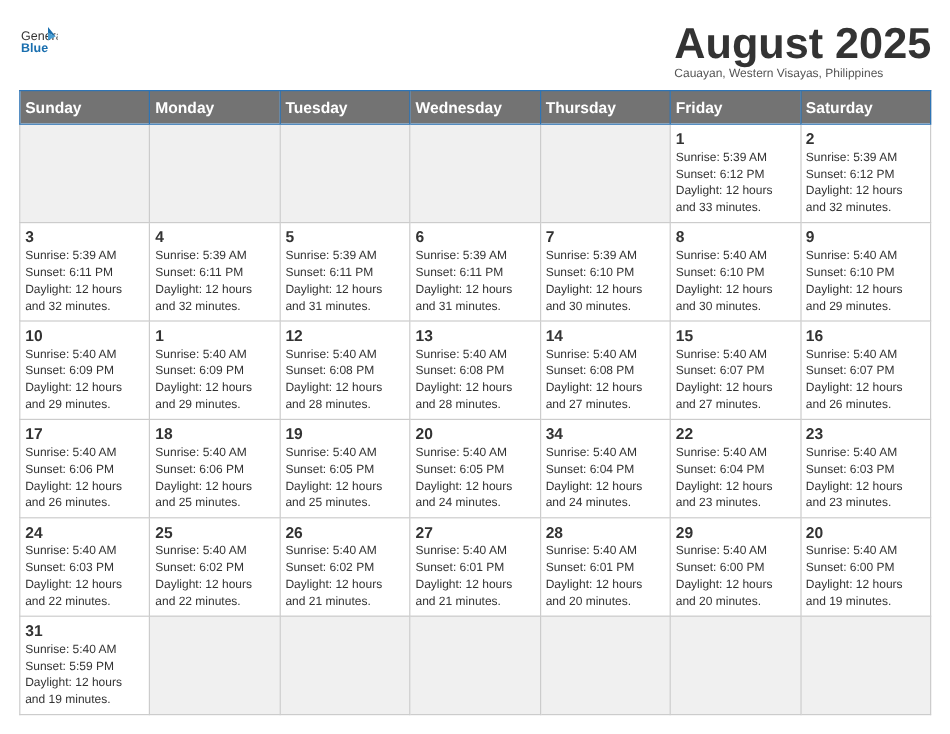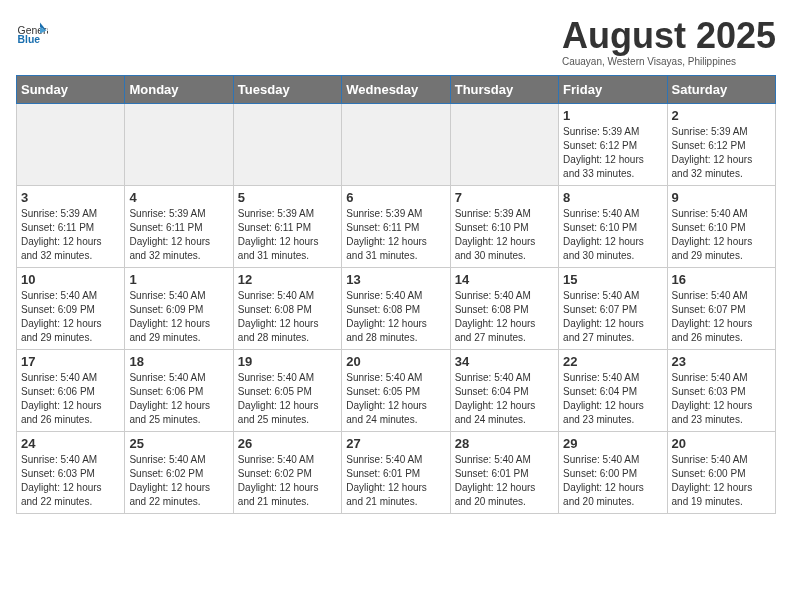--- a/index.html
+++ b/index.html
@@ -329,14 +329,29 @@
 and 20 minutes.</div>
         </td>
         <td>
           <span class="day-number">20</span>
           <div class="day-info" style="white-space: pre-line;">Sunrise: 5:40 AM
 Sunset: 6:00 PM
 Daylight: 12 hours
 and 19 minutes.</div>
         </td>
       </tr>
+      <tr>
+        <td>
+          <span class="day-number">31</span>
+          <div class="day-info" style="white-space: pre-line;">Sunrise: 5:40 AM
+Sunset: 5:59 PM
+Daylight: 12 hours
+and 19 minutes.</div>
+        </td>
+        <td class="empty"></td>
+        <td class="empty"></td>
+        <td class="empty"></td>
+        <td class="empty"></td>
+        <td class="empty"></td>
+        <td class="empty"></td>
+      </tr>
     </tbody>
 </table>
 
 </body></html>

